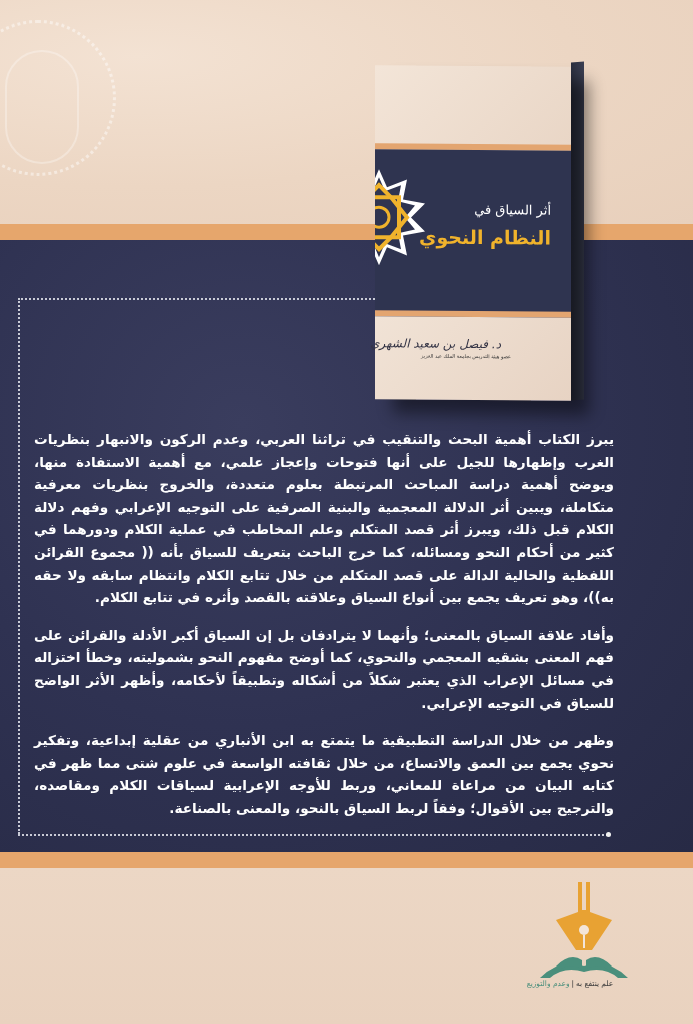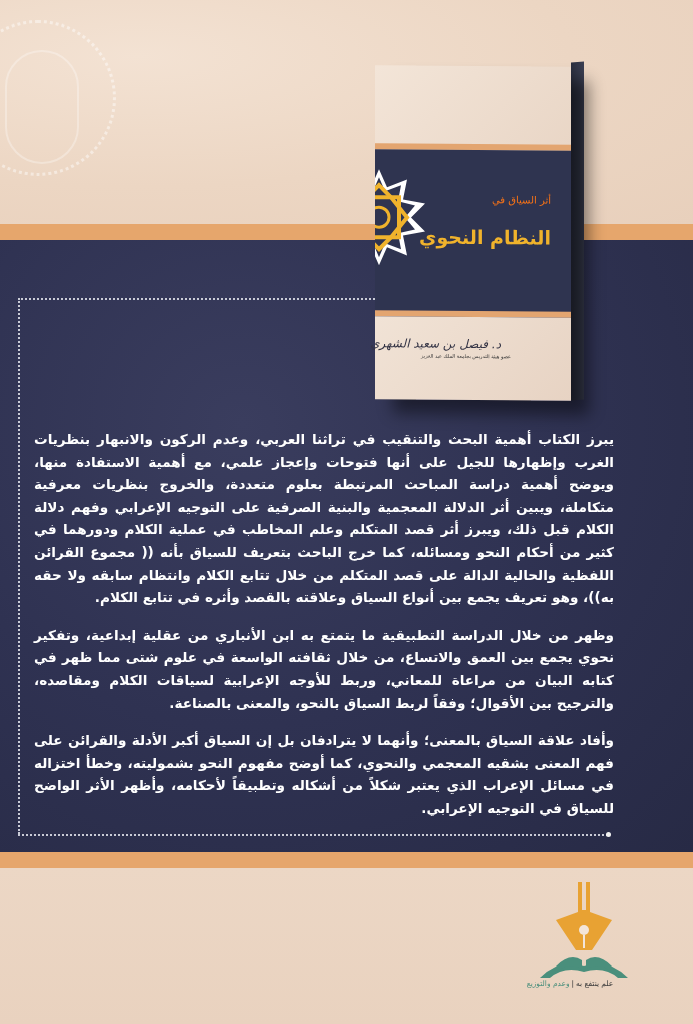--- a/index.html
+++ b/index.html
@@ -73,21 +73,21 @@
   }
   .cover-stripe2 { position:absolute; left:0; top:245px; width:196px; height:6px; background:#e3a570; }
   .cover-bottom {
     position:absolute; left:0; top:251px; width:196px; height:83px;
     background:linear-gradient(135deg,#f1e3d6,#e7d3c3);
   }
   .rosette {
     position:absolute; left:-46px; top:18px; width:100px; height:100px;
   }
   .cover-line1 {
-    position:absolute; right:20px; top:44px; color:#f97316; font-size:10px;
+    position:absolute; right:20px; top:52px; color:#ffffff; font-size:13px;
     direction:rtl; white-space:nowrap;
   }
   .cover-line2 {
     position:absolute; right:20px; top:76px; color:#f0b32c; font-size:19px; font-weight:bold;
     direction:rtl; white-space:nowrap;
   }
   .author {
     position:absolute; right:70px; top:20px; font-size:12px; color:#334; direction:rtl; white-space:nowrap;
     font-style:italic;
   }
@@ -159,22 +159,22 @@
       <div class="author">
         <span>د.</span>
         <span>فيصل بن سعيد الشهري</span>
       </div>
       <div class="affil">عضو هيئة التدريس بجامعة الملك عبد العزيز</div>
     </div>
   </div>
 
   <div class="text">
     <p>يبرز الكتاب أهمية البحث والتنقيب في تراثنا العربي، وعدم الركون والانبهار بنظريات الغرب وإظهارها للجيل على أنها فتوحات وإعجاز علمي، مع أهمية الاستفادة منها، ويوضح أهمية دراسة المباحث المرتبطة بعلوم متعددة، والخروج بنظريات معرفية متكاملة، ويبين أثر الدلالة المعجمية والبنية الصرفية على التوجيه الإعرابي وفهم دلالة الكلام قبل ذلك، ويبرز أثر قصد المتكلم وعلم المخاطب في عملية الكلام ودورهما في كثير من أحكام النحو ومسائله، كما خرج الباحث بتعريف للسياق بأنه (( مجموع القرائن اللفظية والحالية الدالة على قصد المتكلم من خلال تتابع الكلام وانتظام سابقه ولا حقه به))، وهو تعريف يجمع بين أنواع السياق وعلاقته بالقصد وأثره في تتابع الكلام.</p>
+    <p>وأفاد علاقة السياق بالمعنى؛ وأنهما لا يترادفان بل إن السياق أكبر الأدلة والقرائن على فهم المعنى بشقيه المعجمي والنحوي، كما أوضح مفهوم النحو بشموليته، وخطأ اختزاله في مسائل الإعراب الذي يعتبر شكلاً من أشكاله وتطبيقاً لأحكامه، وأظهر الأثر الواضح للسياق في التوجيه الإعرابي.</p>
     <p>وظهر من خلال الدراسة التطبيقية ما يتمتع به ابن الأنباري من عقلية إبداعية، وتفكير نحوي يجمع بين العمق والاتساع، من خلال ثقافته الواسعة في علوم شتى مما ظهر في كتابه البيان من مراعاة للمعاني، وربط للأوجه الإعرابية لسياقات الكلام ومقاصده، والترجيح بين الأقوال؛ وفقاً لربط السياق بالنحو، والمعنى بالصناعة.</p>
-    <p>وأفاد علاقة السياق بالمعنى؛ وأنهما لا يترادفان بل إن السياق أكبر الأدلة والقرائن على فهم المعنى بشقيه المعجمي والنحوي، كما أوضح مفهوم النحو بشموليته، وخطأ اختزاله في مسائل الإعراب الذي يعتبر شكلاً من أشكاله وتطبيقاً لأحكامه، وأظهر الأثر الواضح للسياق في التوجيه الإعرابي.</p>
   </div>
 
   <svg class="logo" viewBox="0 0 140 110">
     <path d="M58,2 L62,2 L62,30 L66,30 L66,2 L70,2 L70,32 L92,40 L72,70 L56,70 L36,40 L58,32 Z" fill="#e8a233"></path>
     <circle cx="64" cy="50" r="5" fill="#f3e5d8"></circle>
     <line x1="64" y1="55" x2="64" y2="68" stroke="#f3e5d8" stroke-width="2"></line>
     <path d="M20,98 Q40,78 64,86 Q88,78 108,98 L98,98 Q84,86 64,92 Q44,86 30,98 Z" fill="#4a8f7c"></path>
     <path d="M36,86 Q50,72 62,80 L62,90 Q50,82 40,90 Z" fill="#4a8f7c"></path>
     <path d="M92,86 Q78,72 66,80 L66,90 Q78,82 88,90 Z" fill="#4a8f7c"></path>
   </svg>

